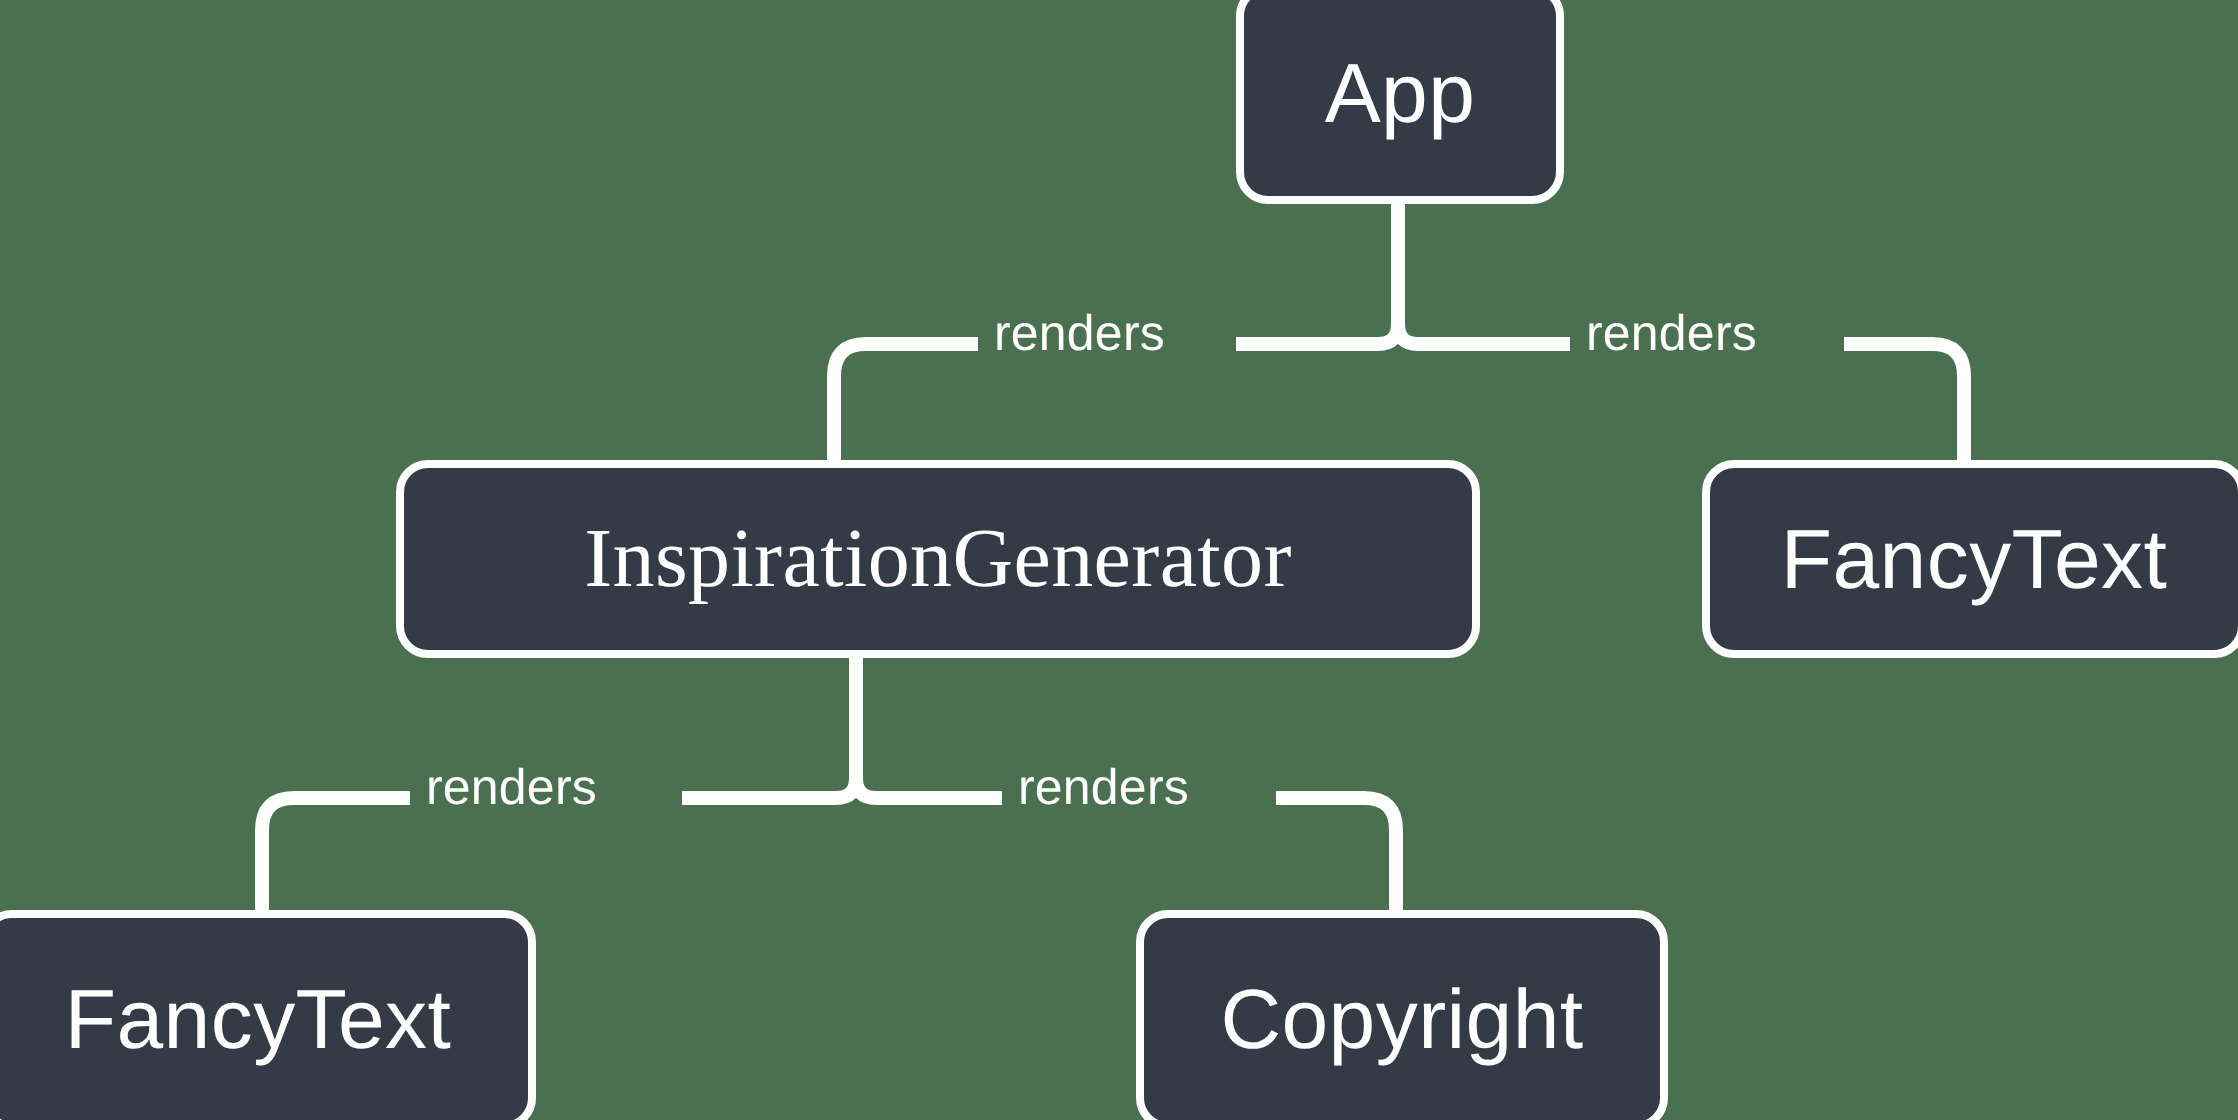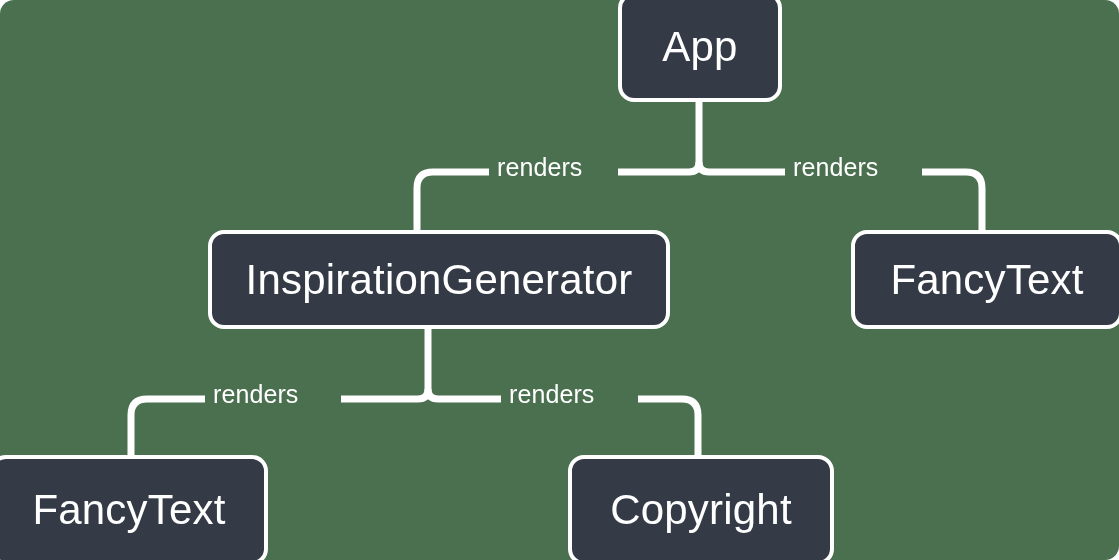--- a/index.html
+++ b/index.html
@@ -10,21 +10,20 @@
     width: 1119px;
     height: 560px;
     overflow: hidden;
     font-family: "Liberation Sans", sans-serif;
   }
   #diagram {
     position: relative;
     width: 1119px;
     height: 560px;
     background: #4a7050;
-    border-radius: 14px;
   }
   #wires {
     position: absolute;
     left: 0;
     top: 0;
     width: 1119px;
     height: 560px;
     pointer-events: none;
   }
   .node {
@@ -50,21 +49,21 @@
     position: absolute;
     color: #ffffff;
     font-size: 25px;
     font-weight: 400;
     letter-spacing: 0.1px;
     line-height: 1;
     white-space: nowrap;
   }
   
   #node-app          { left: 618px;  top: -8px;  width: 164px; height: 110px; }
-  #node-inspiration  { left: 208px;  top: 230px; width: 462px; height: 99px; }
+  #node-inspiration  { left: 198px;  top: 230px; width: 542px; height: 99px; font-family: Liberation Serif, serif; }
   #node-fancytext-right { left: 851px; top: 230px; width: 272px; height: 99px; }
   #node-fancytext-left  { left: -10px; top: 455px; width: 278px; height: 110px; }
   #node-copyright    { left: 568px;  top: 455px; width: 266px; height: 110px; }
   
   #label-app-inspiration { left: 497px; top: 155px; }
   #label-app-fancytext   { left: 793px; top: 155px; }
   #label-ig-fancytext    { left: 213px; top: 382px; }
   #label-ig-copyright    { left: 509px; top: 382px; }
 </style>
 </head>

